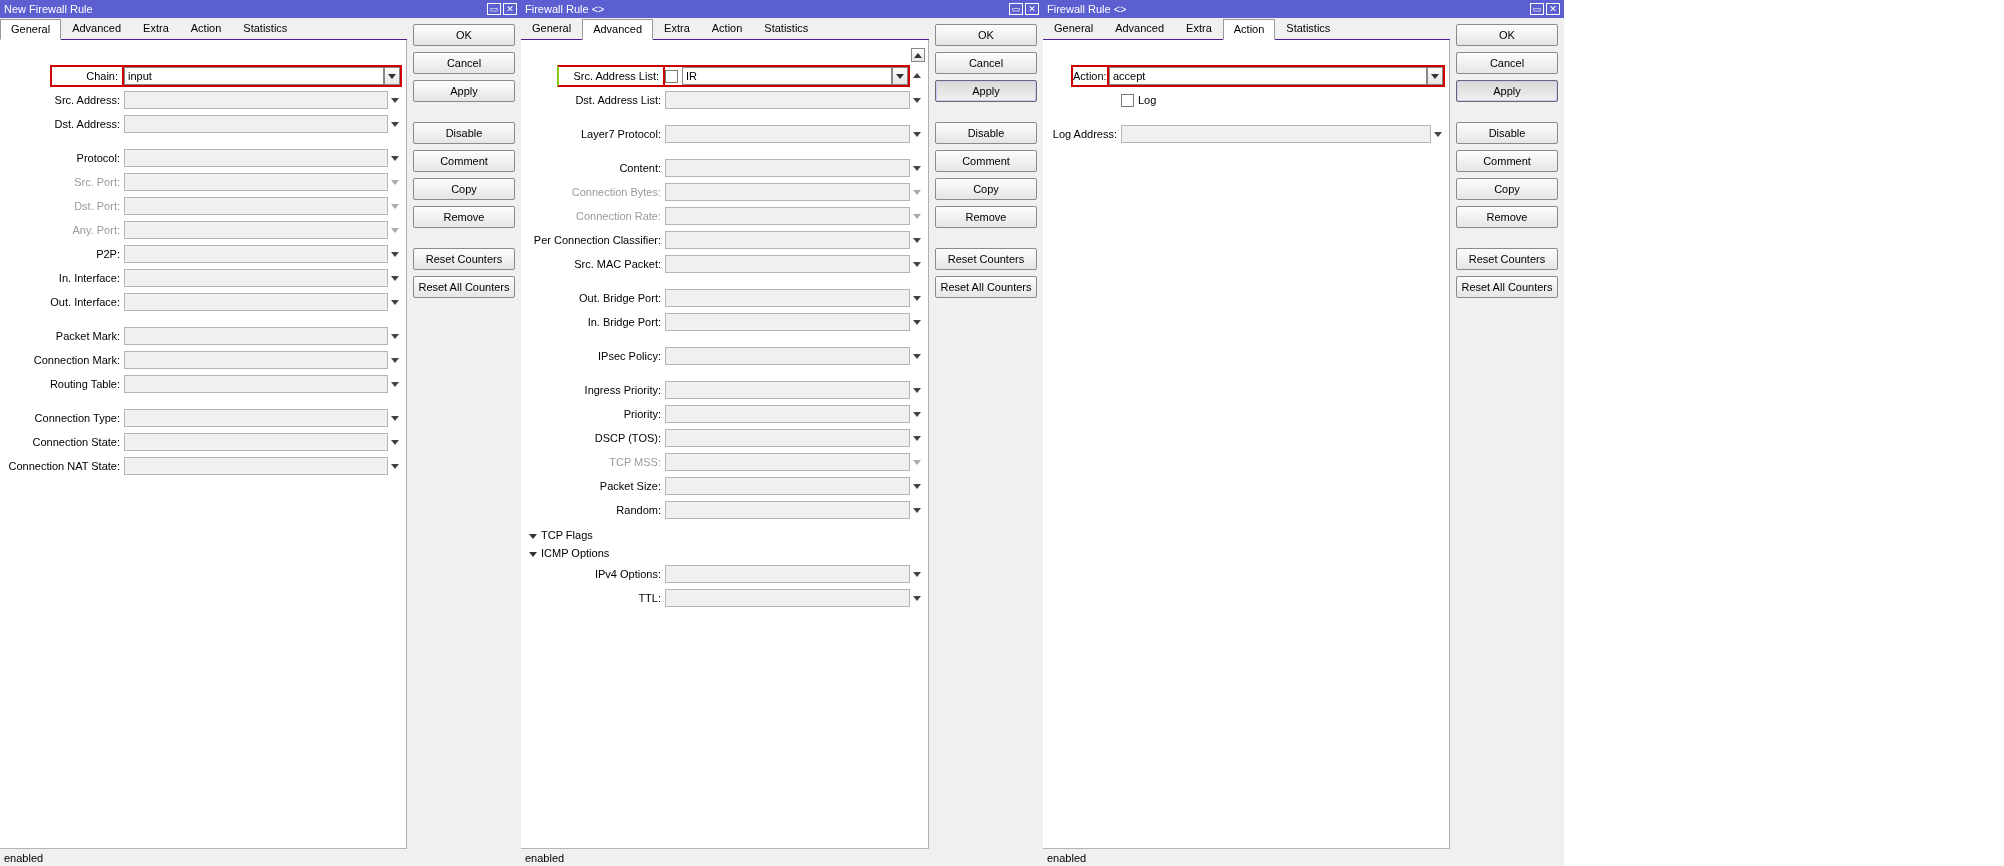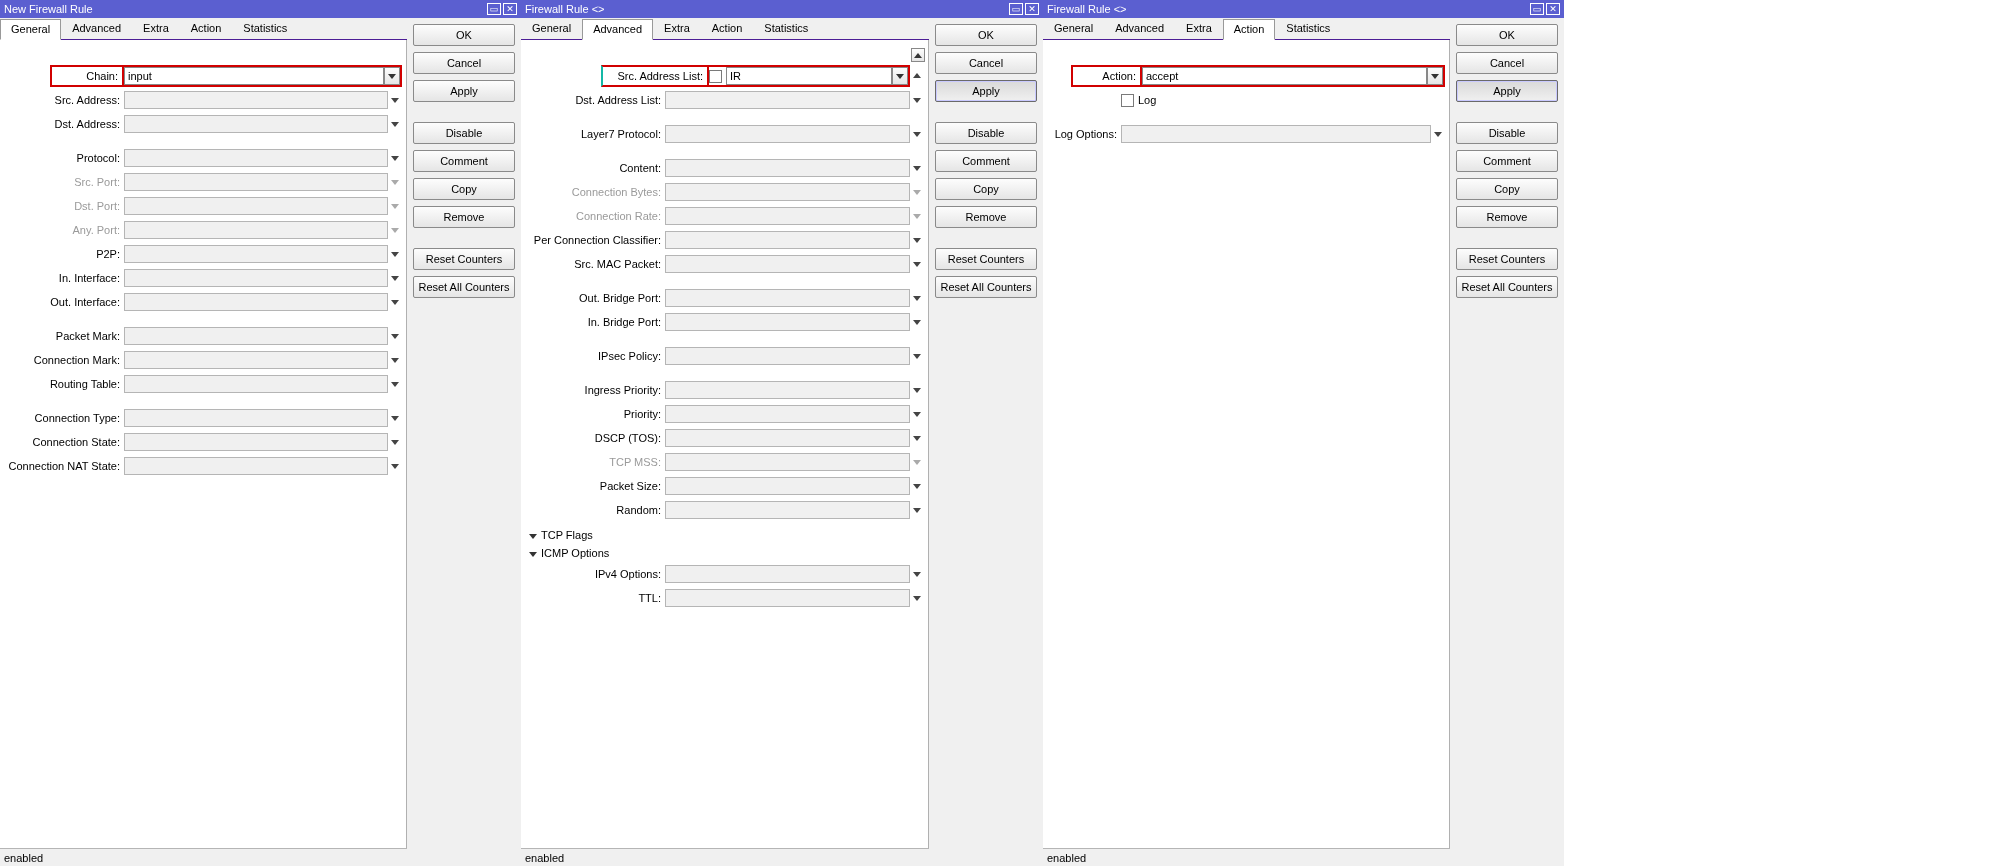--- a/index.html
+++ b/index.html
@@ -186,21 +186,21 @@
         <div class="tab">General</div>
         <div class="tab active">Advanced</div>
         <div class="tab">Extra</div>
         <div class="tab">Action</div>
         <div class="tab">Statistics</div>
       </div>
       <div class="form-area">
         <div class="form-inner">
           <div class="row w-140">
             <span style="width:32px"></span>
-            <span class="hl-label" style="border-left:2px solid #14b8a6;margin-left:44px;">
+            <span class="hl-label" style="border-left:2px solid #84cc16;">
                 <span class="label" style="width:104px">Src. Address List:</span>
               </span>
             <div class="hl-group">
               <div class="chk"></div>
               <div class="input">
                   <span>IR</span>
                 </div>
               <div class="arrow-btn" style="width:16px;height:18px;border:1px solid #888;background:linear-gradient(#fdfdfd,#e5e5e5);display:flex;align-items:center;justify-content:center;">
                   <span style="border-left:4px solid transparent;border-right:4px solid transparent;border-top:5px solid #333;"></span>
                 </div>
@@ -347,39 +347,39 @@
         <div class="tab">Advanced</div>
         <div class="tab">Extra</div>
         <div class="tab active">Action</div>
         <div class="tab">Statistics</div>
       </div>
       <div class="form-area">
         <div class="form-inner">
           <div class="row">
             <span style="width:24px"></span>
             <span class="hl-label" style="border-left:2px solid #d10000;">
-                <span class="label" style="width:67px">Action:</span>
+                <span class="label" style="width:34px">Action:</span>
               </span>
             <div class="hl-group">
               <div class="input">
                   <span>accept</span>
                 </div>
               <div class="arrow-btn" style="width:16px;height:18px;border:1px solid #888;background:linear-gradient(#fdfdfd,#e5e5e5);display:flex;align-items:center;justify-content:center;">
                   <span style="border-left:4px solid transparent;border-right:4px solid transparent;border-top:5px solid #333;"></span>
                 </div>
             </div>
           </div>
           <div class="row">
               <span class="label" style="width:74px"></span>
               <div class="chk"></div>
               <span>Log</span>
             </div>
           <div class="gap"></div>
           <div class="row">
-              <span class="label" style="width:74px">Log Options:</span>
+              <span class="label" style="width:74px">Log Address:</span>
               <div class="input gray"></div>
               <div class="dd"></div>
             </div>
         </div>
       </div>
       <div class="status">
           <span>enabled</span>
         </div>
     </div>
     <div class="right-pane">

